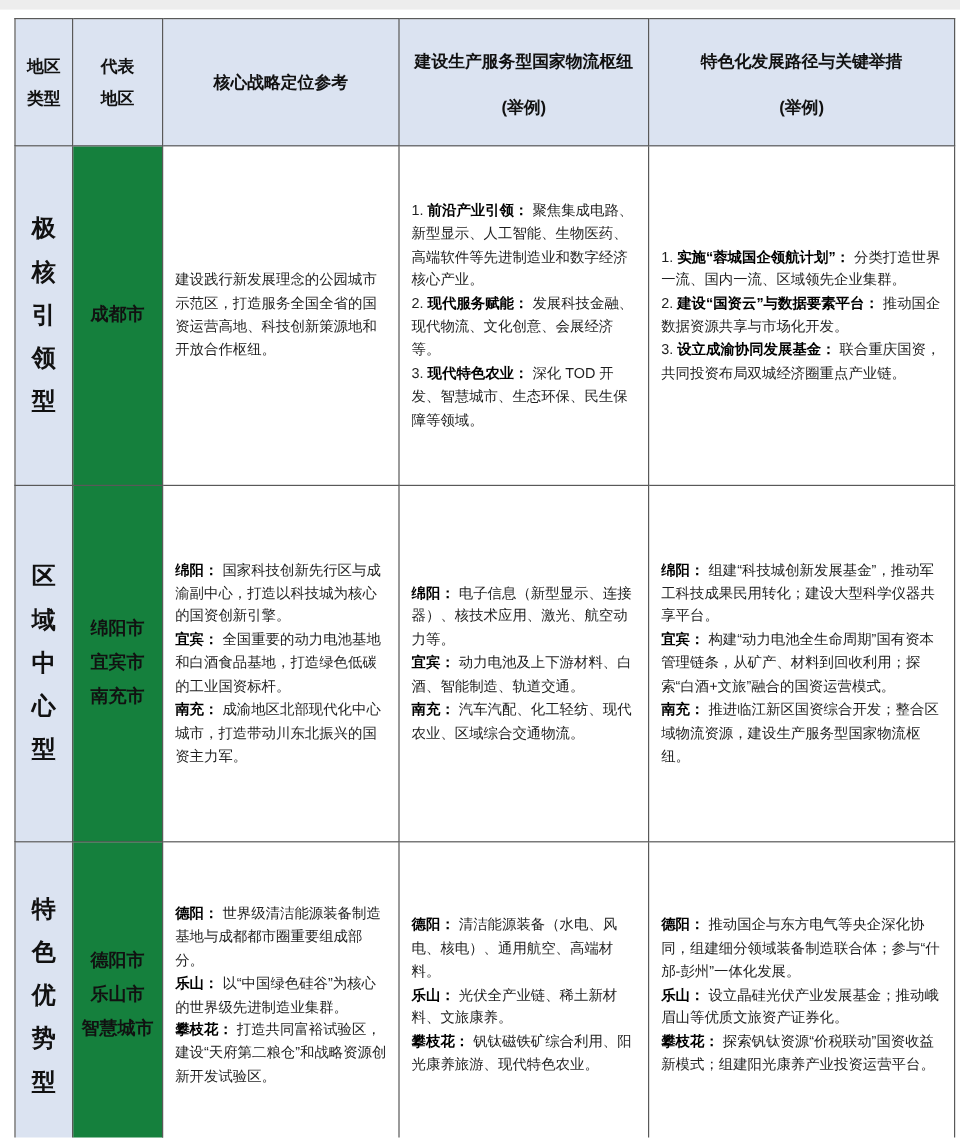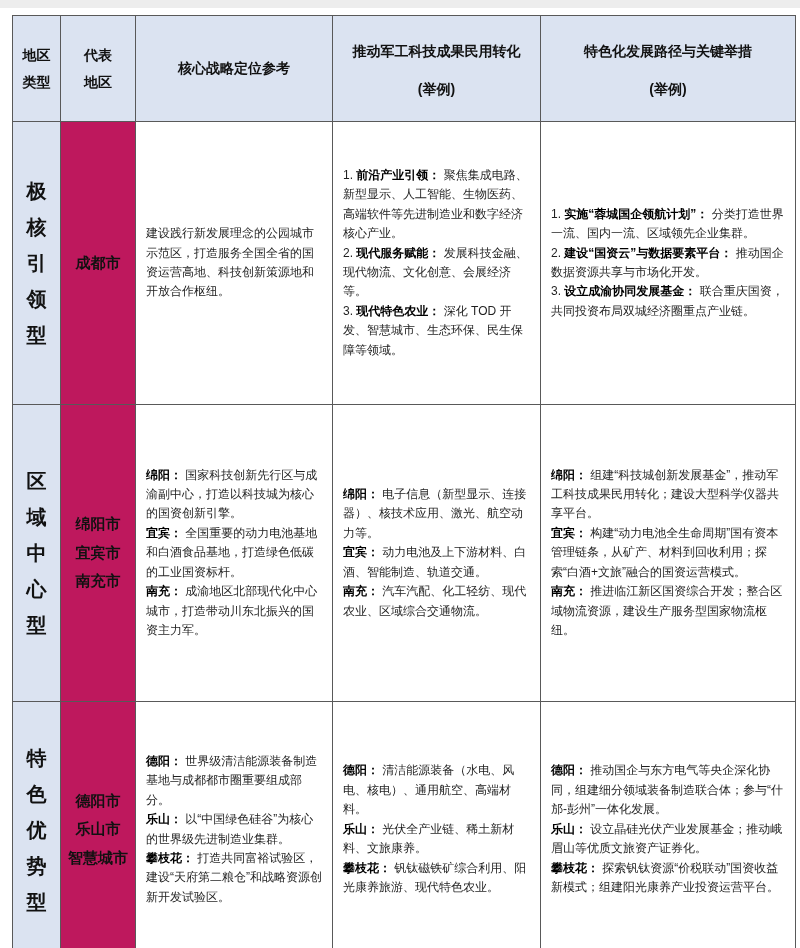--- a/index.html
+++ b/index.html
@@ -46,21 +46,21 @@
   td.type-cell {
     background: #dbe3f1;
     font-weight: 700;
     font-size: 20px;
     text-align: center;
     color: #111;
     padding: 4px 5px;
     line-height: 1.8;
   }
   td.regions-cell {
-    background: #be185d;
+    background: #15803d;
     font-weight: 700;
     font-size: 15px;
     text-align: center;
     color: #111;
     padding: 4px 5px;
     white-space: pre-line;
     line-height: 1.9;
   }
   td.text-cell {
     background: #ffffff;
@@ -94,21 +94,21 @@
 类型</div>
     </th>
     <th>
       <div class="hdr-main">代表
 地区</div>
     </th>
     <th>
       <div class="hdr-main">核心战略定位参考</div>
     </th>
     <th>
-      <div class="hdr-main">推动军工科技成果民用转化</div>
+      <div class="hdr-main">建设生产服务型国家物流枢纽</div>
       <div class="hdr-sub">(举例)</div>
     </th>
     <th>
       <div class="hdr-main">特色化发展路径与关键举措</div>
       <div class="hdr-sub">(举例)</div>
     </th>
   </tr>
 
   <tr class="row-1">
     <td class="type-cell">极核引领型</td>

